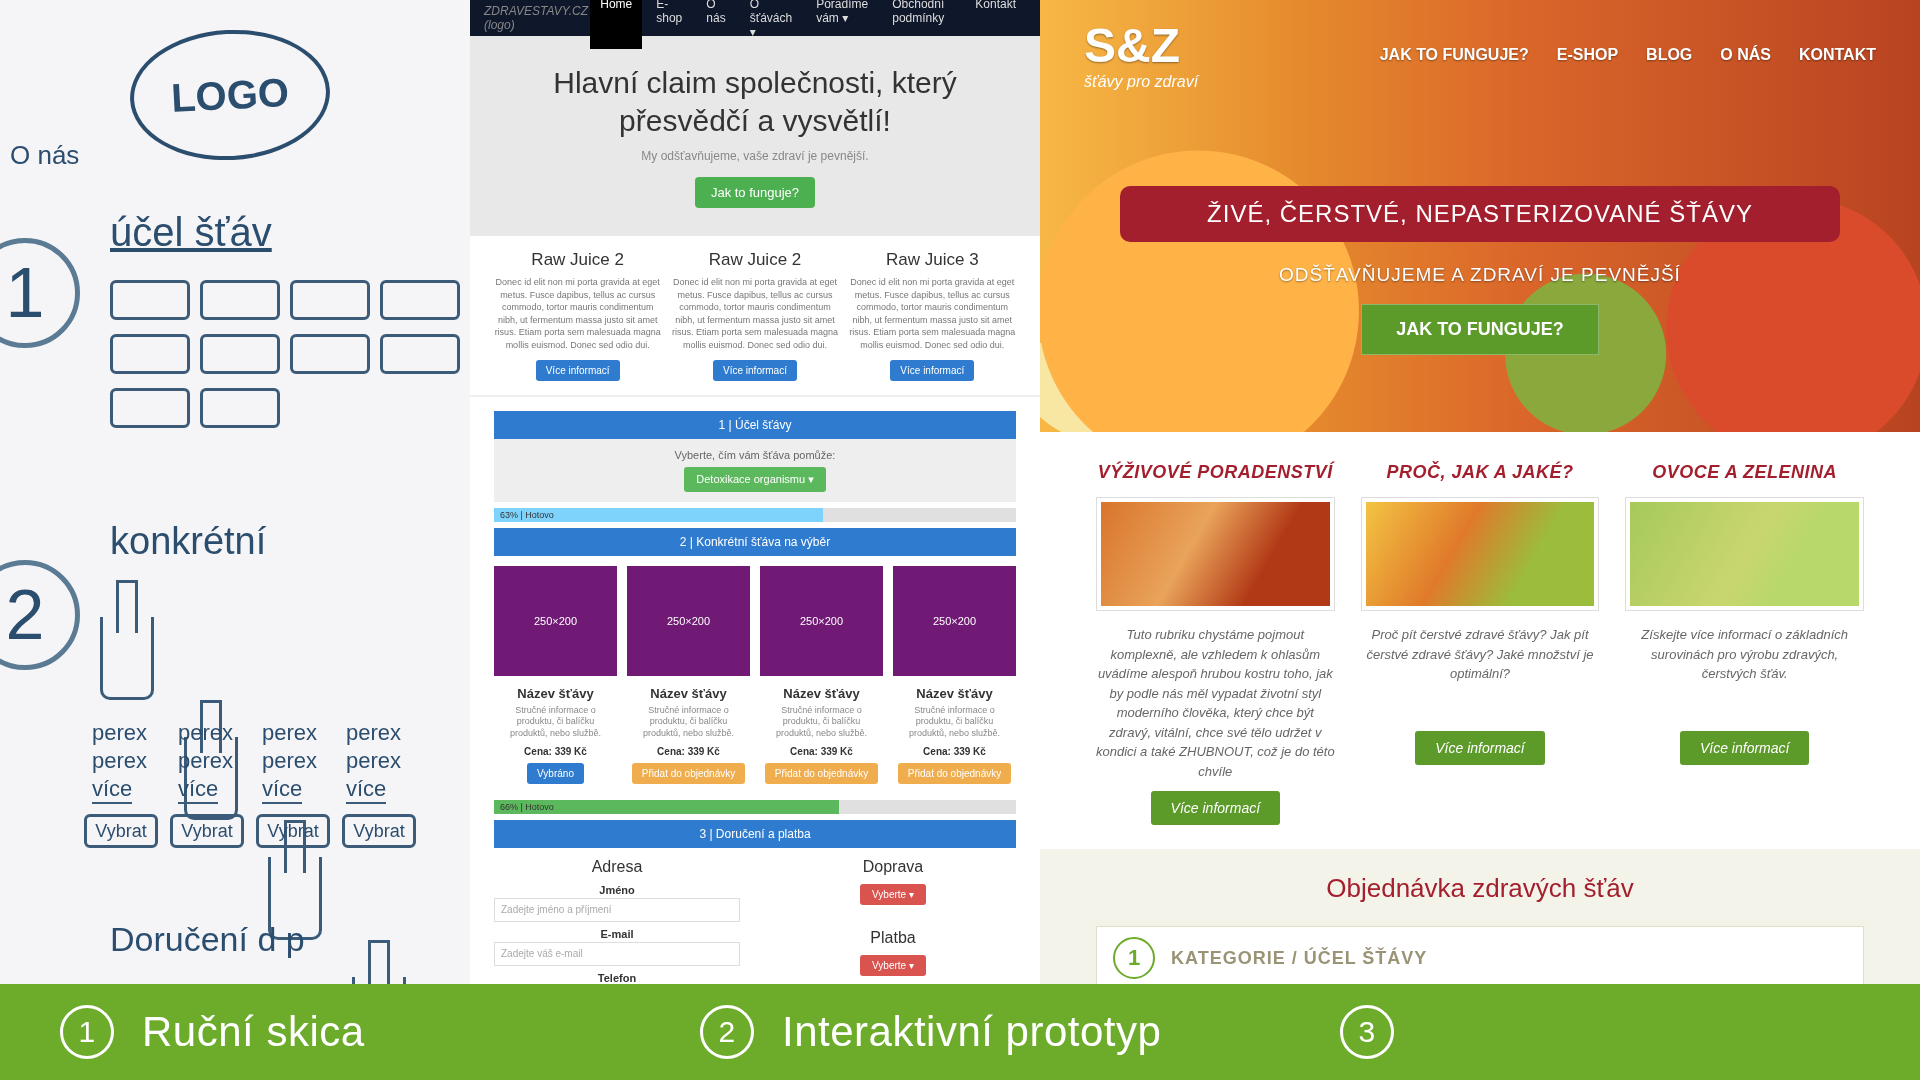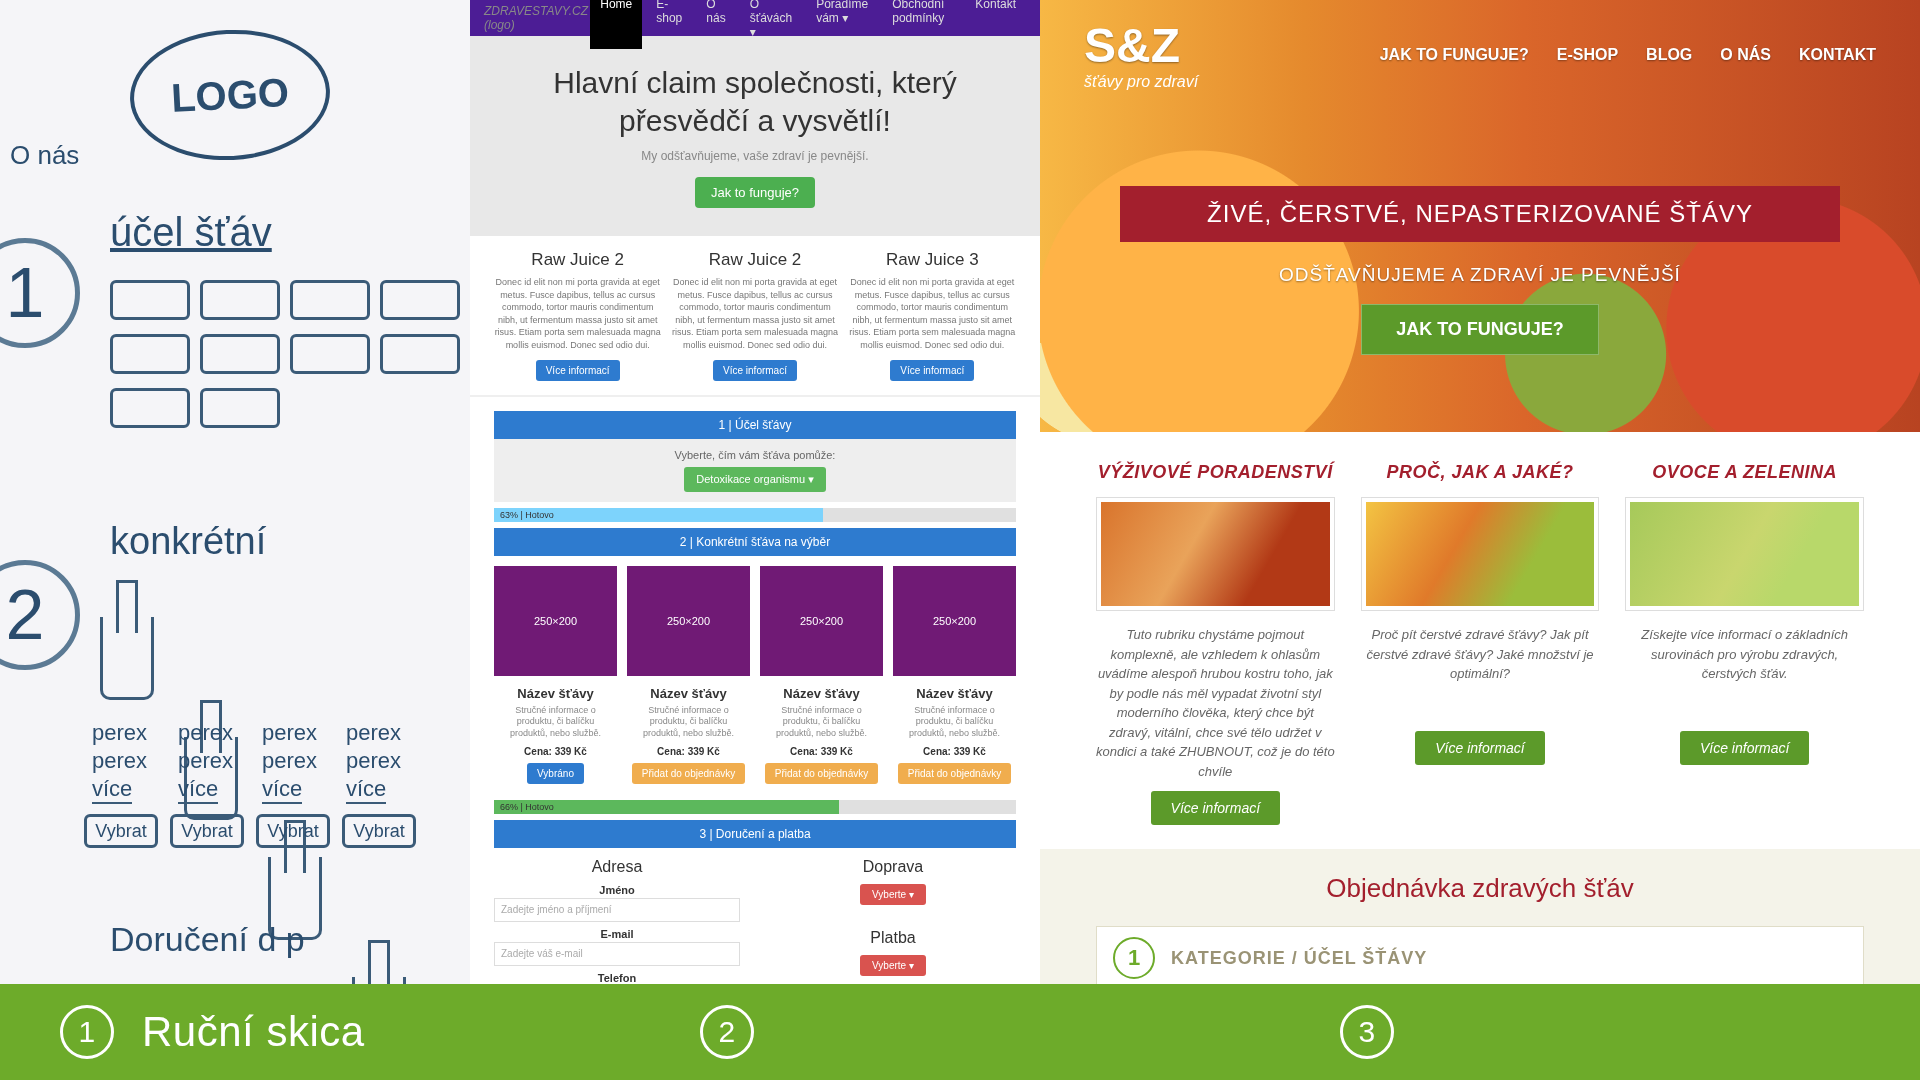--- a/index.html
+++ b/index.html
@@ -18,21 +18,21 @@
   .logo-circle { border:4px solid #2b4d6e; border-radius:50%; width:200px; height:130px; display:flex; align-items:center; justify-content:center; font-size:40px; font-weight:bold; transform:rotate(-3deg); }
   .sk-num { width:110px; height:110px; border:5px solid #5b7a94; border-radius:50%; display:flex; align-items:center; justify-content:center; font-size:70px; }
   .sk-box { border:3px solid #3b5b78; border-radius:6px; }
   .bottle { width:48px; height:120px; position:relative; }
   .bottle:before{content:'';position:absolute;bottom:0;left:0;width:48px;height:80px;border:3px solid #3b5b78;border-top:none;border-radius:0 0 10px 10px;}
   .bottle:after{content:'';position:absolute;top:0;left:16px;width:16px;height:50px;border:3px solid #3b5b78;border-bottom:none;}
   .sk-text{font-size:26px;}
 
   
   .proto { width:100%; height:100%; background:#efefef; font-size:13px; color:#333; }
-  .p2-nav { height:36px; background:#4c1d95; color:#ccc; display:flex; align-items:center; font-size:12px; padding:0 14px; }
+  .p2-nav { height:36px; background:#0f172a; color:#ccc; display:flex; align-items:center; font-size:12px; padding:0 14px; }
   .p2-nav .brand{font-style:italic;color:#888;}
   .p2-nav .navlinks{margin-left:auto;display:flex;gap:4px;}
   .p2-nav .navlinks span{padding:10px 10px;color:#ddd;}
   .p2-nav .navlinks span.active{background:#000;color:#fff;}
   .p2-hero{background:#e8e8e8;text-align:center;padding:28px 20px;}
   .p2-hero h1{font-size:30px;font-weight:400;line-height:1.25;color:#333;}
   .p2-hero p{font-size:12px;color:#888;margin:10px 0 14px;}
   .btn-green{display:inline-block;background:#4caf50;color:#fff;padding:8px 16px;border-radius:4px;font-size:13px;}
   .p2-row3{display:flex;gap:10px;padding:14px 24px;background:#fff;}
   .p2-col{flex:1;text-align:center;}
@@ -69,21 +69,21 @@
     radial-gradient(circle at 86% 76%, #d94b2b 0 130px, transparent 131px),
     radial-gradient(circle at 62% 82%, #8aa83c 0 80px, transparent 81px),
     linear-gradient(90deg,#f7b845 0%,#e58a2d 30%,#da662a 55%,#b84321 100%);
     overflow:hidden;}
   .f-top{display:flex;align-items:center;padding:18px 44px 0;}
   .f-logo{color:#fff;}
   .f-logo .lg{font-size:48px;font-weight:bold;text-shadow:0 1px 2px rgba(0,0,0,.4);}
   .f-logo .tag{font-size:16px;font-style:italic;}
   .f-nav{margin-left:auto;display:flex;gap:28px;color:#fff;font-size:16px;font-weight:600;text-shadow:0 1px 2px rgba(0,0,0,.4);}
   .f-center{position:absolute;left:50%;transform:translateX(-50%);top:186px;text-align:center;width:720px;}
-  .red-band{background:#a31f2d;color:#fff;font-size:24px;letter-spacing:1px;padding:14px 0;font-weight:400;}
+  .red-band{background:#a31f2d;color:#fff;font-size:24px;letter-spacing:1px;padding:14px 0;font-weight:400;border-radius:10px;}
   .sub-band{color:#fff;font-size:19px;letter-spacing:1px;margin:22px 0 18px;text-shadow:0 1px 2px rgba(0,0,0,.4);}
   .f-btn{display:inline-block;background:#5c9a2a;color:#fff;border:1px solid rgba(255,255,255,.3);font-size:18px;font-weight:700;padding:14px 34px;}
   .f-three{display:flex;gap:26px;padding:30px 56px 24px;font-style:italic;}
   .f3col{flex:1;text-align:center;}
   .f3col h3{color:#a31f2d;font-size:18px;letter-spacing:.5px;font-weight:600;margin-bottom:14px;}
   .thumb{height:114px;border:1px solid #ddd;padding:4px;background:#fff;margin-bottom:14px;}
   .thumb div{width:100%;height:100%;}
   .t1{background:linear-gradient(120deg,#d9742c,#e9a35a 40%,#b23916 70%);}
   .t2{background:linear-gradient(120deg,#f3c443,#e07a2a 40%,#9bbd3b 70%);}
   .t3{background:linear-gradient(120deg,#a6c95a,#c9d66e 50%,#b8d86a 70%);}
@@ -313,19 +313,20 @@
     </div>
   </div>
 
   <div class="footer">
     <div class="fcell">
       <span class="circnum">1</span>
       <span>Ruční skica</span>
     </div>
     <div class="fcell">
       <span class="circnum">2</span>
+      <span>Interaktivní prototyp</span>
     </div>
     <div class="fcell">
       <span class="circnum">3</span>
     </div>
   </div>
 
 </div>
 
 </body></html>

